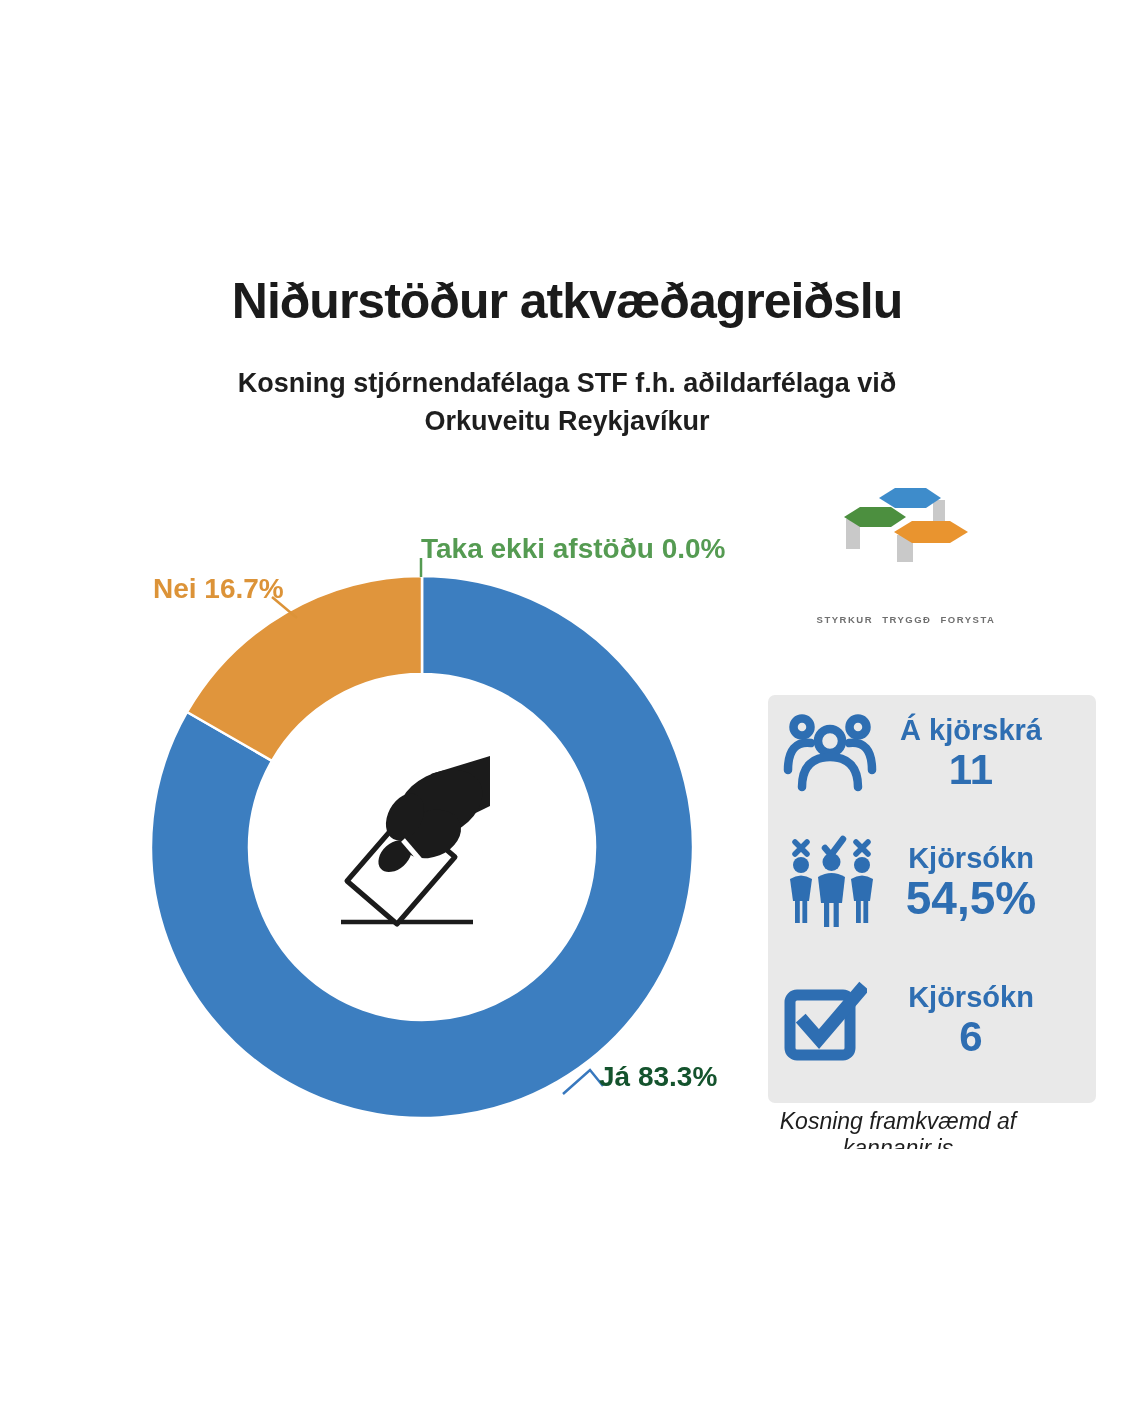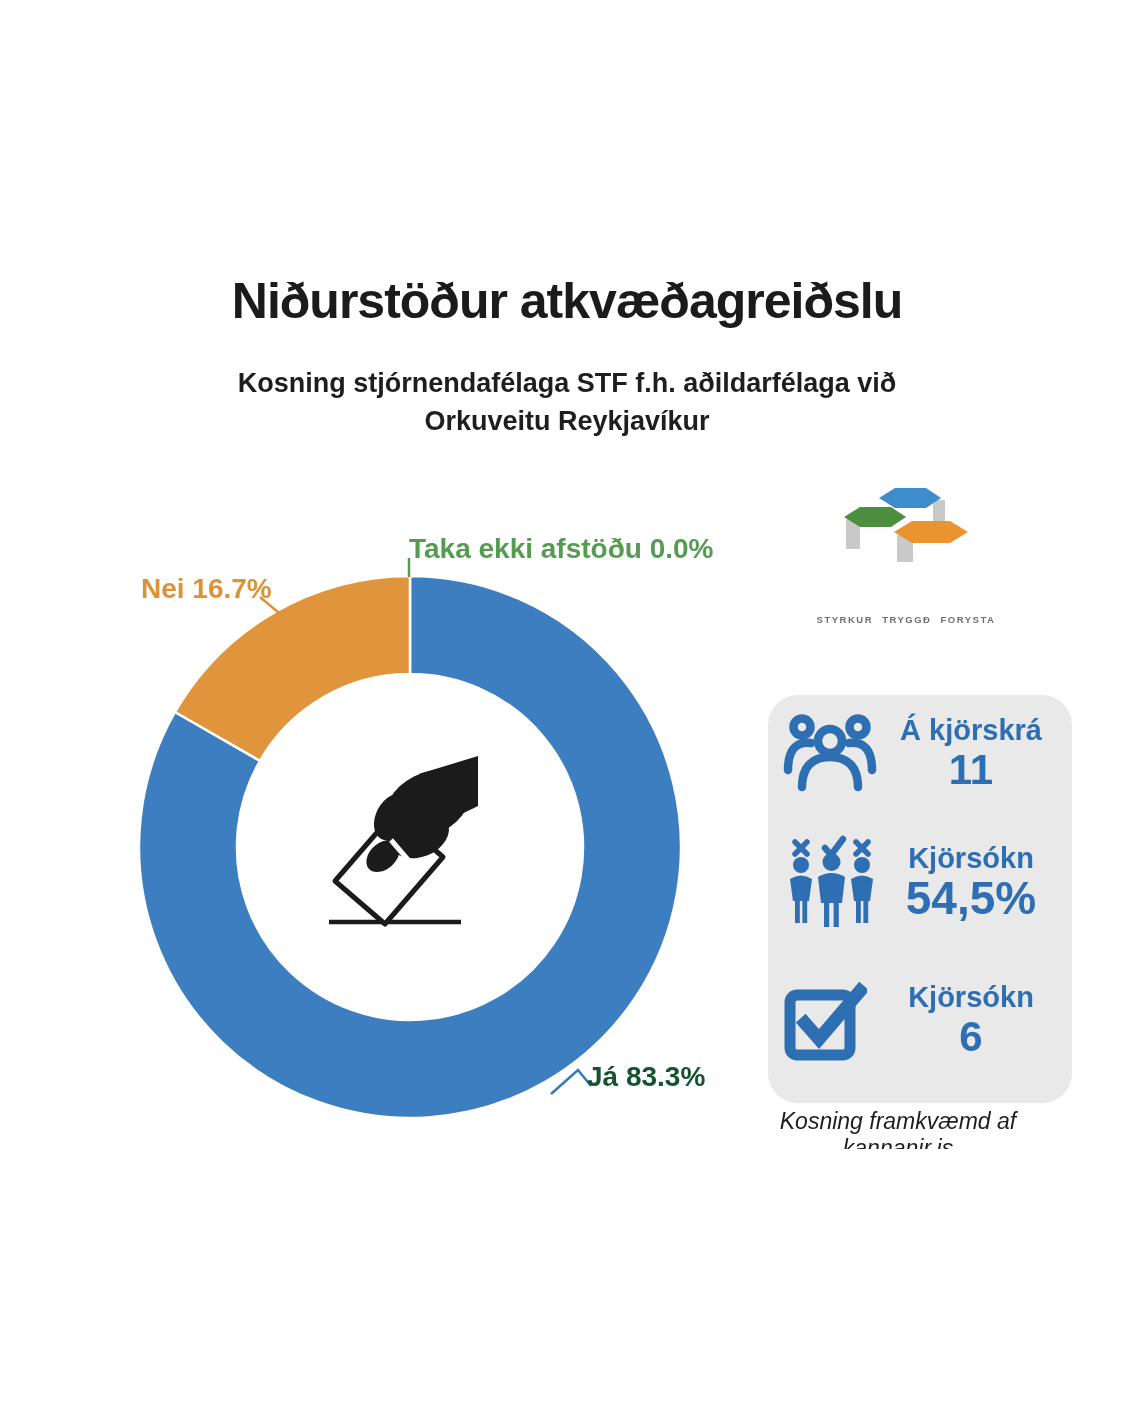--- a/index.html
+++ b/index.html
@@ -8,42 +8,42 @@
     font-family:"Liberation Sans",sans-serif;overflow:hidden;
   }
   .title{
     position:absolute;left:0;top:272px;width:1134px;text-align:center;
     font-size:50px;font-weight:bold;letter-spacing:-1px;color:#1b1b1b;
   }
   .subtitle{
     position:absolute;left:217px;top:364px;width:700px;text-align:center;
     font-size:27px;font-weight:bold;line-height:38px;color:#1e1e1e;
   }
-  .chart{position:absolute;left:128px;top:520px;width:580px;height:620px;}
+  .chart{position:absolute;left:140px;top:520px;width:580px;height:620px;}
   .chart svg.donut{position:absolute;left:0;top:0;}
   .clabel{position:absolute;font-size:28px;font-weight:bold;white-space:nowrap;}
   .clabel.green{color:#559B52;}
   .clabel.orange{color:#DC9338;}
   .clabel.blue{color:#14532d;}
   .lead{fill:none;stroke-width:2.5px;}
   .lead.green{stroke:#559B52;}
   .lead.orange{stroke:#DC9338;}
   .lead.blue{stroke:#3878BE;}
   .logo-hex{position:absolute;left:833px;top:473px;}
   .logo-word{
     position:absolute;left:770px;top:565px;width:272px;text-align:center;
     font-size:84px;line-height:78px;font-weight:bold;color:#2d2d2d;letter-spacing:3px;
   }
   .logo-tag{
     position:absolute;left:770px;top:614px;width:272px;text-align:center;
     font-size:9.5px;letter-spacing:1.5px;word-spacing:5px;color:#6f6f6f;font-weight:bold;
   }
   .panel{
     position:absolute;left:768px;top:695px;width:304px;height:408px;
-    background:#E9E9E9;border-radius:30px;
+    background:#E9E9E9;border-radius:7px;padding-left:24px;
   }
   .stat-row{position:absolute;left:0;width:304px;}
   .stat-icon{position:absolute;}
   .stat-text{position:absolute;left:108px;width:190px;text-align:center;color:#2E6EB2;}
   .stat-label{font-size:29px;font-weight:bold;line-height:34px;}
   .stat-value{font-size:42px;font-weight:bold;line-height:46px;}
   .stat-value.big{font-size:46px;}
   .footer{
     position:absolute;left:744px;top:1108px;width:308px;text-align:center;
     font-size:23px;font-style:italic;color:#1e1e1e;

